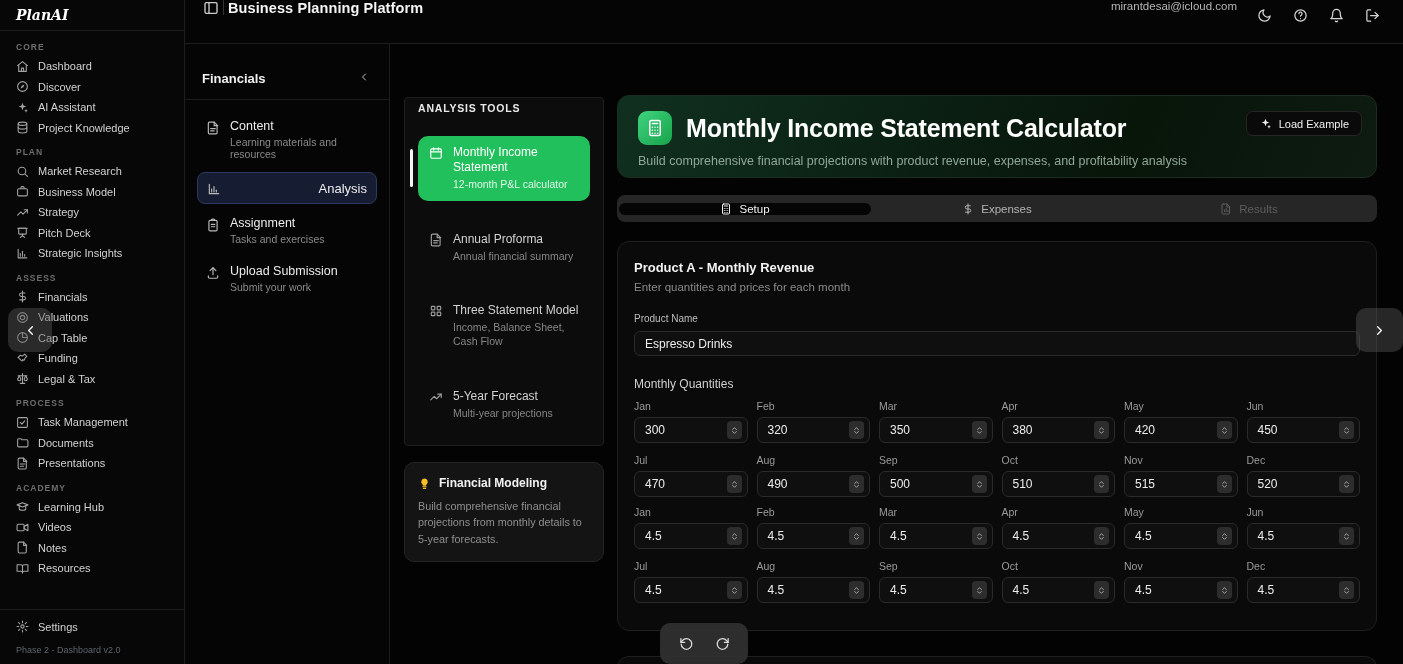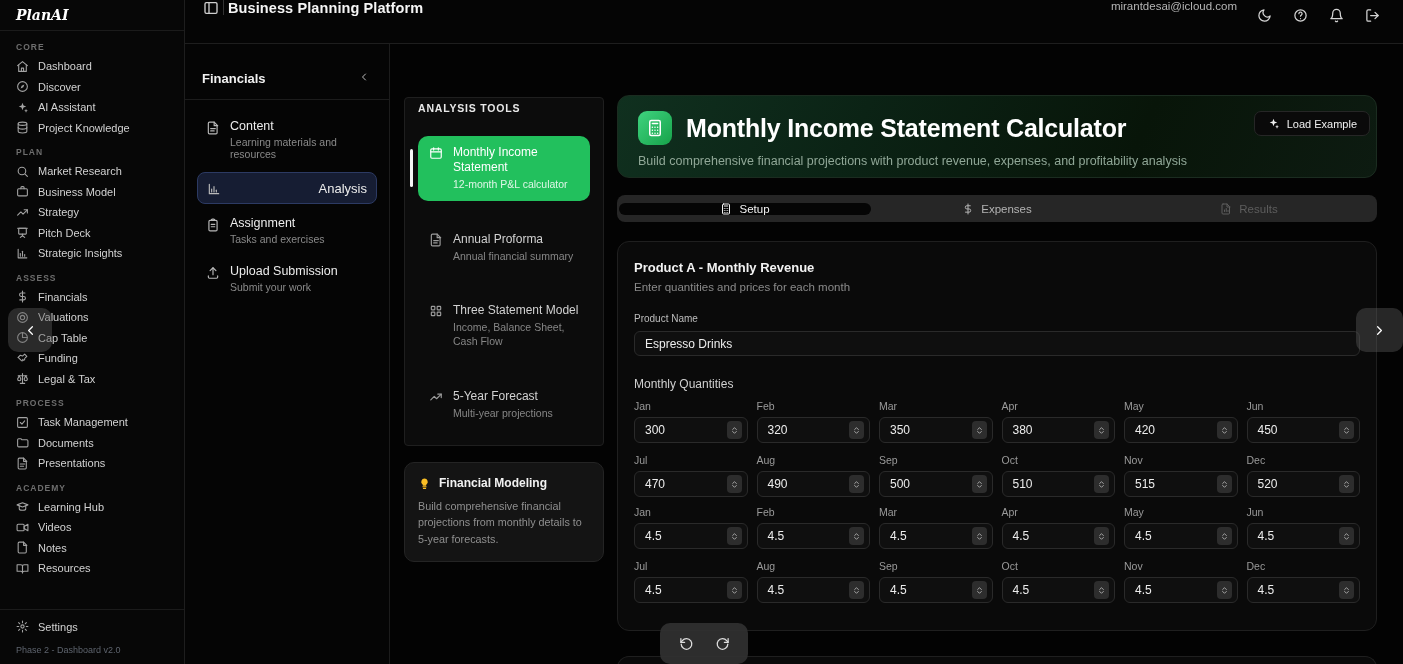--- a/index.html
+++ b/index.html
@@ -80,21 +80,21 @@
   
   .main-col { flex:1; padding:51px 26px 0 0; position:relative; min-width:0; }
   .hero { position:relative; border-radius:12px; border:1px solid #1b2c20; padding:15px 20px; height:83px;
           background:linear-gradient(115deg,#10301f 0%,#0b2315 32%,#081509 68%,#0d1b11 100%); }
   .hero-row { display:flex; align-items:center; gap:14px; }
   .hero-tile { width:34px; height:34px; border-radius:9px; display:flex; align-items:center; justify-content:center;
                color:#fff; background:linear-gradient(135deg,var(--tile1),var(--tile2)); }
   .hero-tile .icon { width:18px; height:18px; }
   .hero h2 { font-size:25px; font-weight:bold; color:#fff; letter-spacing:-0.2px; }
   .hero-sub { margin-top:9px; font-size:12.5px; color:#90a797; }
-  .load-btn { position:absolute; right:6px; top:15px; display:flex; align-items:center; gap:7px;
+  .load-btn { position:absolute; right:14px; top:15px; display:flex; align-items:center; gap:7px;
               background:#0a0a0a; border:1px solid #262626; border-radius:7px; padding:0 12px; height:25px;
               color:#f0f0f0; font-size:11px; cursor:pointer; }
   .load-btn .icon { width:13px; height:13px; }
 
   .tabsbar { display:flex; margin-top:17px; background:#262626; border-radius:8px; padding:2px; height:27px;align-items:center; }
   .tab { flex:1; display:flex; align-items:center; justify-content:center; gap:7px; font-size:11.5px;
          color:#b3b3b3; border-radius:6px; cursor:pointer; background:none; border:none; font-family:inherit; }
   .tab .icon { width:12px; height:12px; }
   .tab.active { background:#050505; color:#f2f2f2; }
   .tab.disabled { color:#5d5d5d; }

